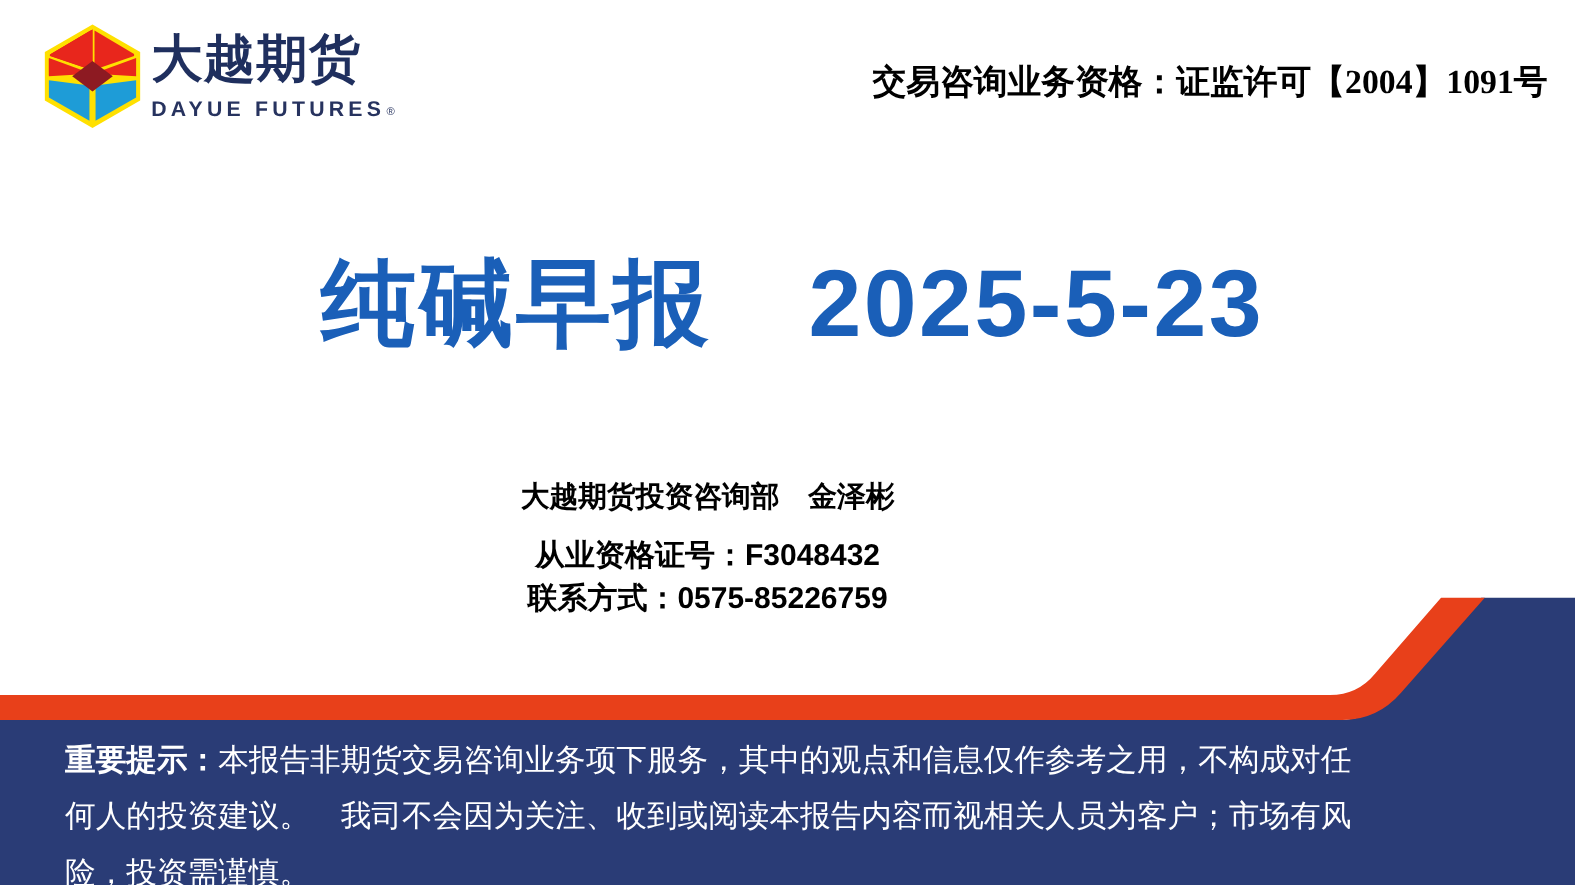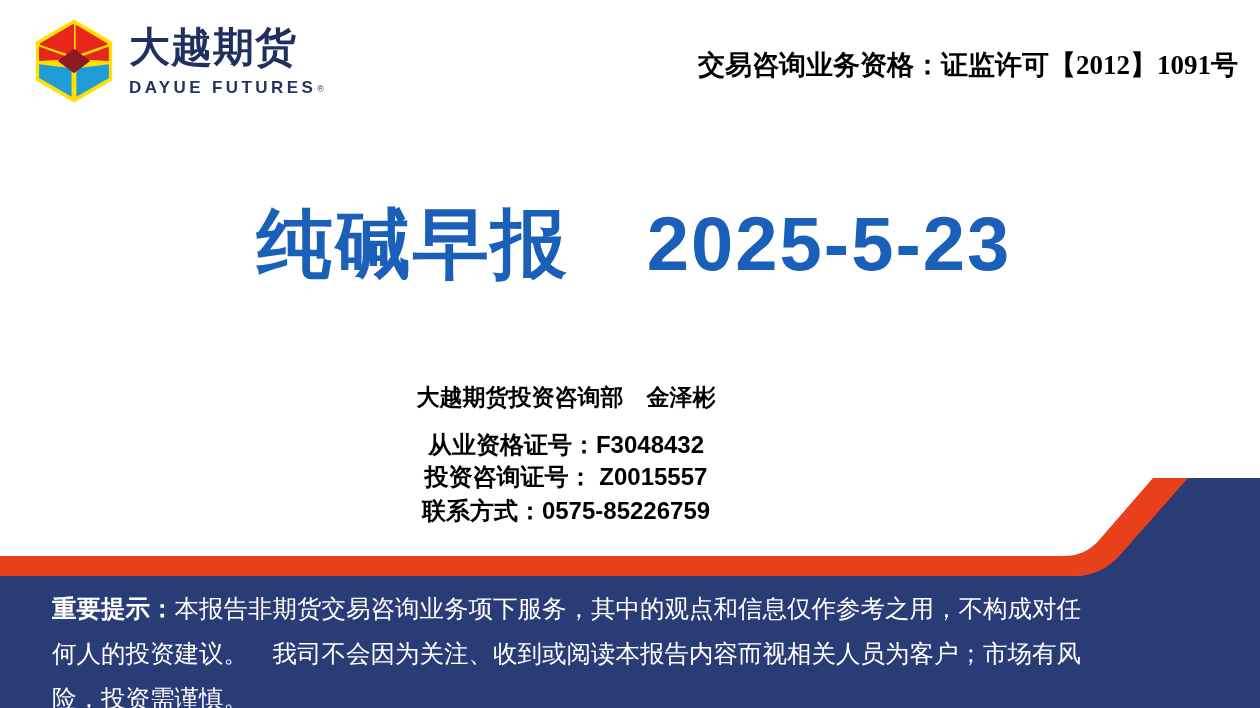--- a/index.html
+++ b/index.html
@@ -27,21 +27,20 @@
     width: 1260px;
     height: 120px;
   }
 
   .logo-block {
     position: absolute;
     left: 33px;
     top: 18px;
     display: flex;
     align-items: center;
-    gap: 8px;
   }
 
   .logo-mark {
     width: 82px;
     height: 86px;
     flex: 0 0 auto;
   }
 
   .logo-text {
     margin-left: 6px;
@@ -221,31 +220,30 @@
 
       <div class="logo-text">
         <div class="logo-cn">大越期货</div>
         <div class="logo-en-row">
           <div class="logo-en">DAYUE FUTURES</div>
           <div class="logo-reg">®</div>
         </div>
       </div>
     </div>
 
-    <div class="qualification">交易咨询业务资格：证监许可【2012】1091号</div>
+    <div class="qualification">交易咨询业务资格：证监许可【2004】1091号</div>
   </div>
 
   <div class="title-wrap">
     <div class="title">纯碱早报　2025-5-23</div>
   </div>
 
   <div class="author-wrap">
     <div class="author-dept">大越期货投资咨询部　金泽彬</div>
     <div class="author-line">从业资格证号：F3048432</div>
-    <div class="author-line">投资咨询证号： Z0015557</div>
     <div class="author-line spaced">联系方式：0575-85226759</div>
   </div>
 
   <svg class="bands" viewBox="0 0 1260 230" preserveAspectRatio="none">
 
     <path d="M0,98 L1070,98 Q1098,98 1114,80 L1185,0 L1260,0 L1260,230 L0,230 Z" fill="#2a3c76"></path>
 
     <path d="M0,78 L1064,78 Q1086,78 1100,61 L1153,0 L1188,0 L1121,76 Q1102,98 1074,98 L0,98 Z" fill="#e8401a"></path>
   </svg>
 

